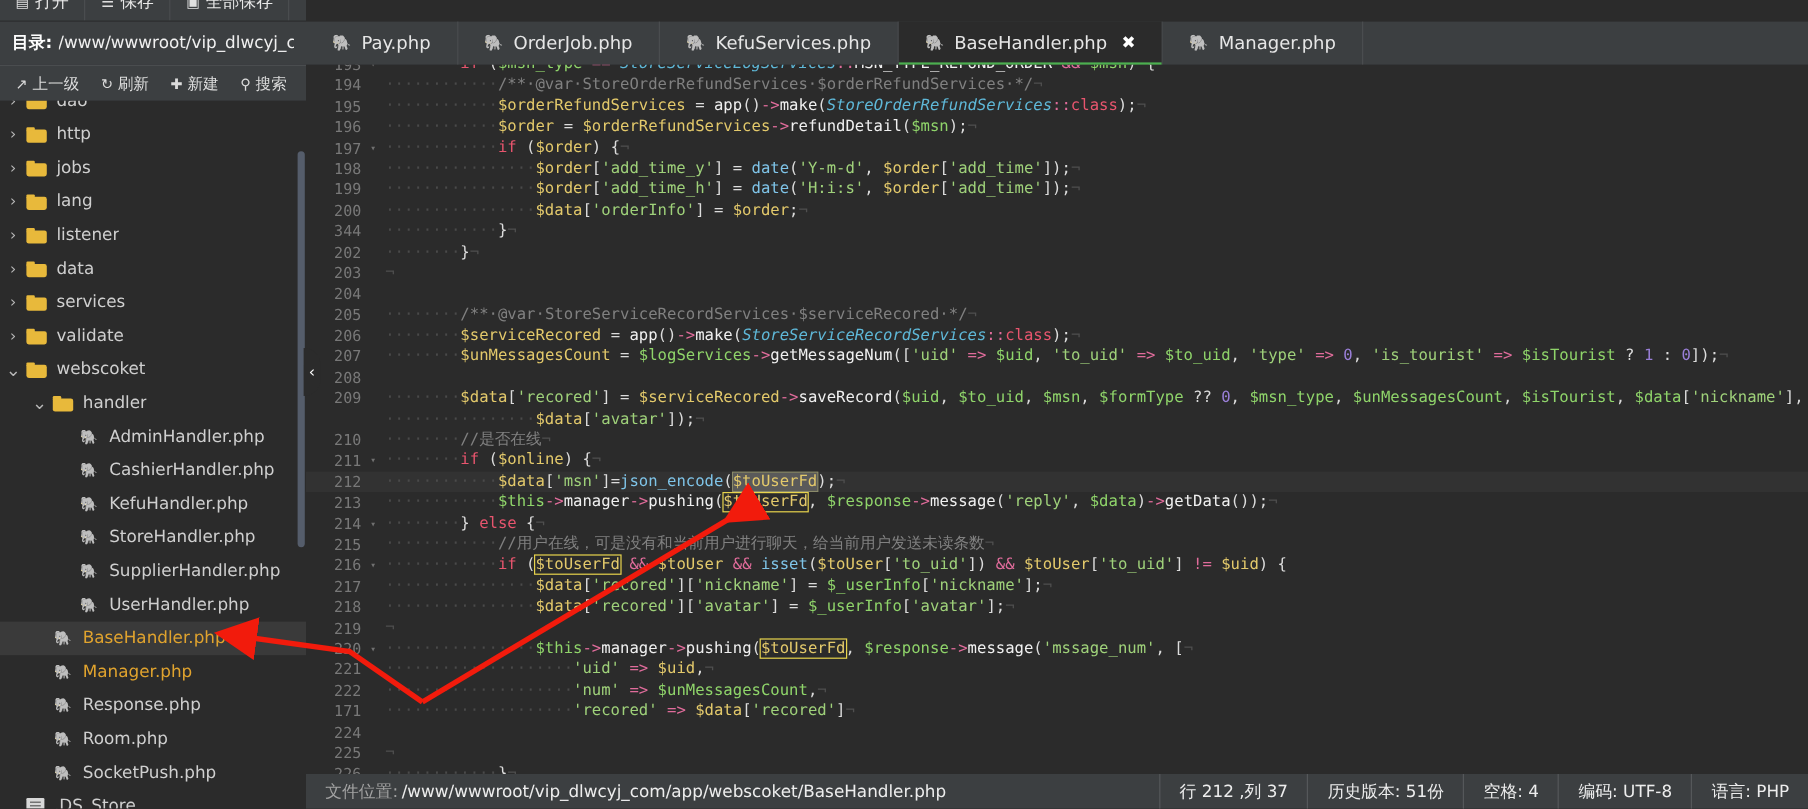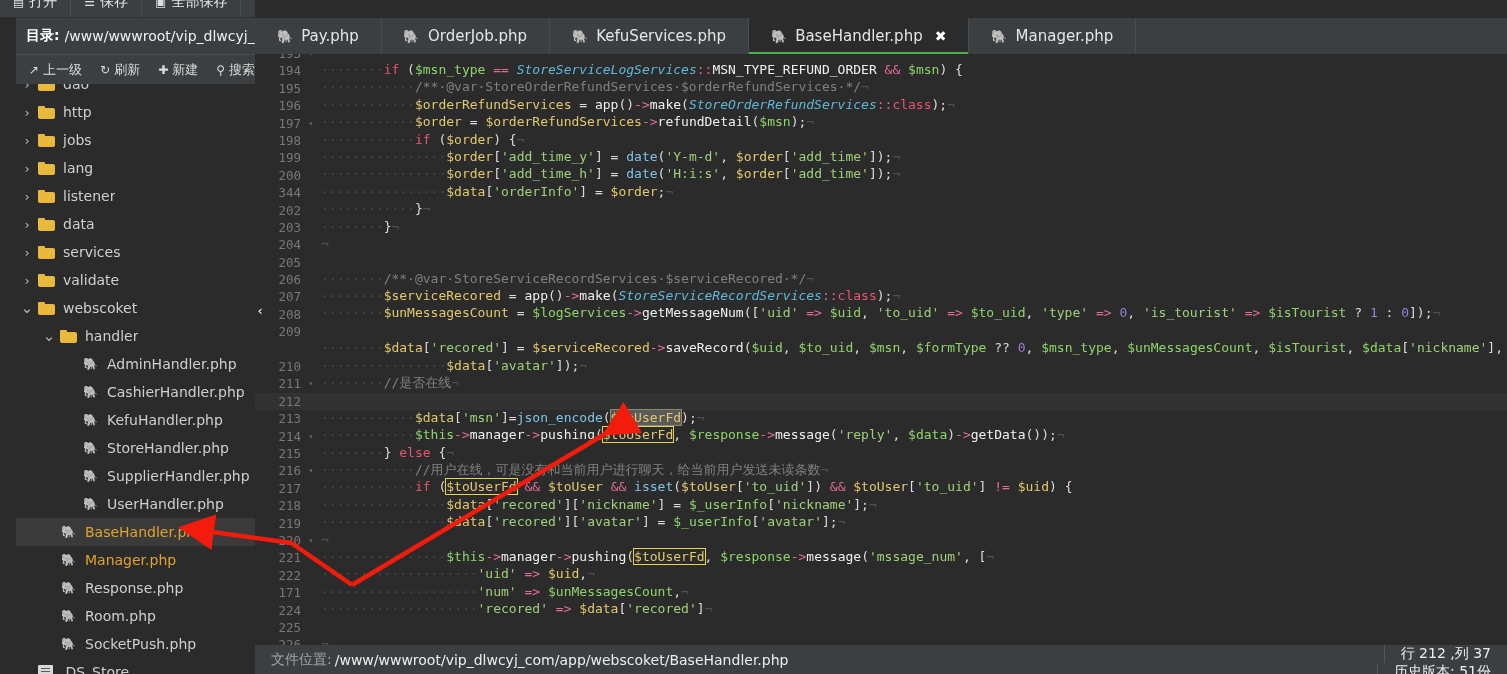--- a/index.html
+++ b/index.html
@@ -26,21 +26,21 @@
     height: 30px; padding: 0 13px;
     color: #e8e8e8; font-size: 14px;
     border-right: 1px solid #4a4d4f;
     white-space: nowrap;
     cursor: default;
   }
   .tb-ico { font-size: 12px; opacity: .95; line-height: 1; }
 
   
   .sidebar {
-    position: absolute; left: 16px; top: 18px; width: 255px; height: 656px;
+    position: absolute; left: 0; top: 18px; width: 255px; height: 656px;
     background: #2b2b2b;
     overflow: hidden;
   }
   .side-head {
     height: 36px; background: #3c3f41;
     display: flex; align-items: center; padding: 0 10px;
     white-space: nowrap; overflow: hidden;
     font-size: 14px;
   }
   .side-head .lbl { color: #ffffff; font-weight: 600; margin-right: 5px; }
@@ -150,21 +150,21 @@
   }
   .cl.cur { background: #323232; text-decoration: underline; }
   .cl .num {
     position: absolute; left: 0; width: 46px; text-align: right;
     color: #787878; font-family: "DejaVu Sans Mono", monospace; font-size: 12.5px;
   }
   .cl .fold {
     position: absolute; left: 50px; width: 12px; text-align: center;
     color: #707070; font-size: 8px;
   }
-  .cl .txt { position: absolute; left: 66px; top: 16px; }
+  .cl .txt { position: absolute; left: 66px; top: 0; }
 
   
   .k  { color: #e8556e; }          
   .v  { color: #e3c96b; }          
   .vg { color: #8fd46a; }          
   .s  { color: #9fd17a; }          
   .f  { color: #f0f0f0; }          
   .fn { color: #7fc4e8; }          
   .c  { color: #808080; }          
   .cls{ color: #5fb8d8; font-style: italic; }
@@ -472,21 +472,21 @@
           <div class="cl"><span class="num">226</span><span class="fold"></span><span class="txt"><span class="ws">············</span><span class="p">}</span><span class="eol">¬</span></span></div>
         </div>
     </div>
   </div>
 
   <div class="status">
     <div class="st-file">
       <span class="k2">文件位置:</span>
       <span>/www/wwwroot/vip_dlwcyj_com/app/webscoket/BaseHandler.php</span>
     </div>
-    <div id="status-cells" style="display:flex;align-items:flex-end;height:29px;flex-direction:column;">
+    <div id="status-cells" style="display:flex;align-items:center;height:29px;">
         <div class="st-cell">行 212 ,列 37</div>
         <div class="st-cell">历史版本: 51份</div>
         <div class="st-cell">空格: 4</div>
         <div class="st-cell">编码: UTF-8</div>
         <div class="st-cell">语言: PHP</div>
       </div>
   </div>
 
   <svg class="annot" viewBox="0 0 1507 674" xmlns="http://www.w3.org/2000/svg">
     <defs>

